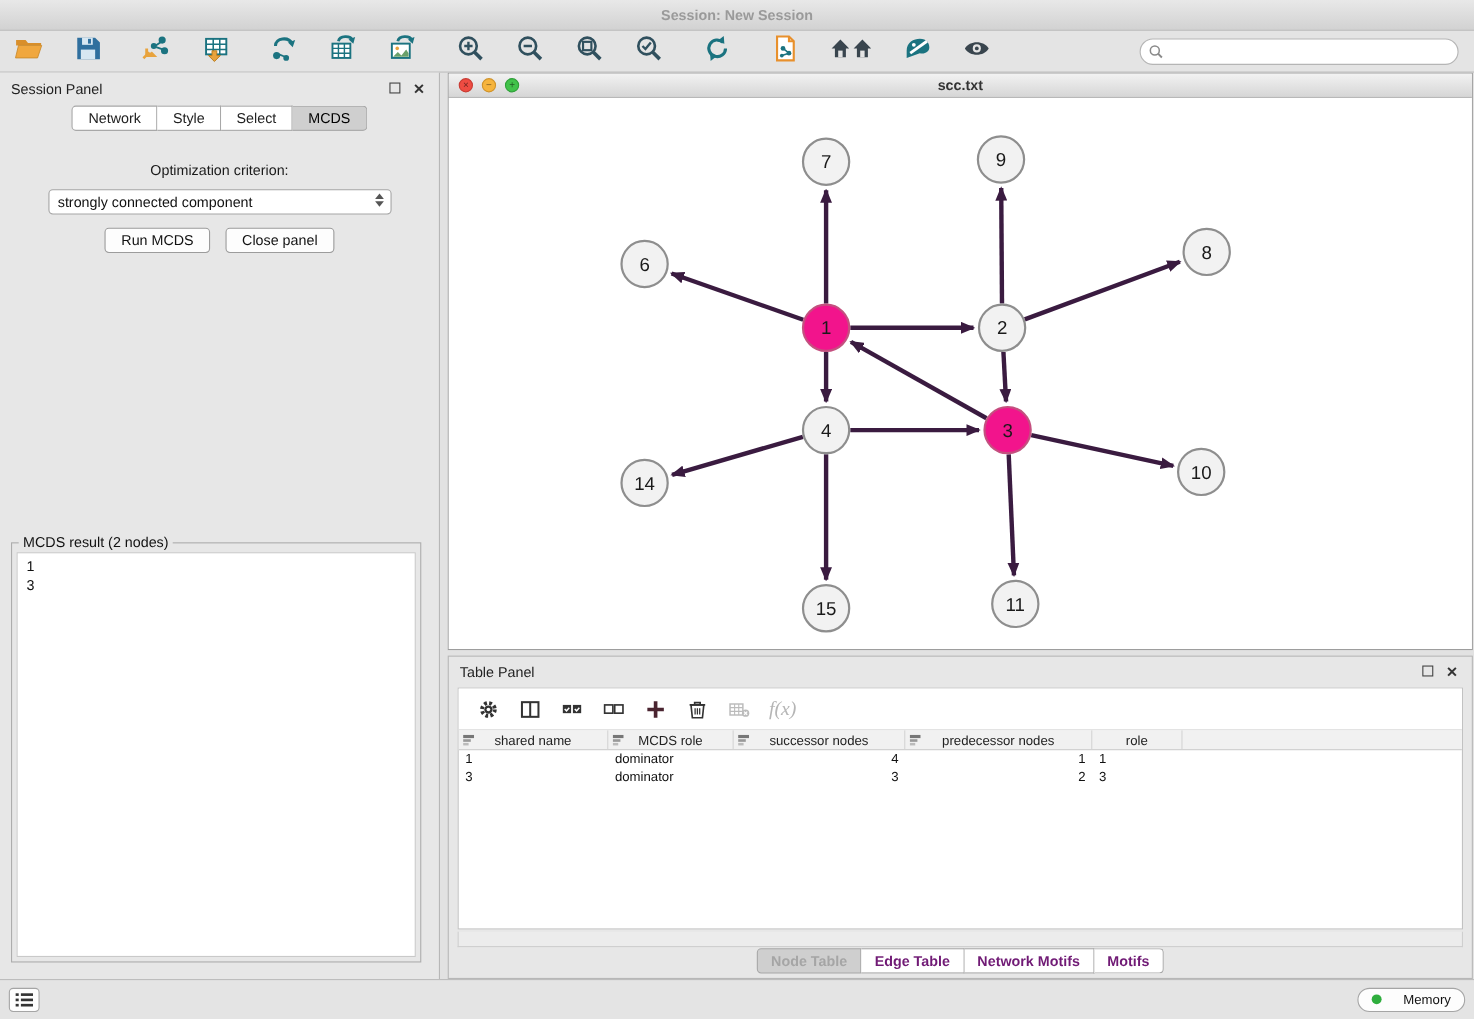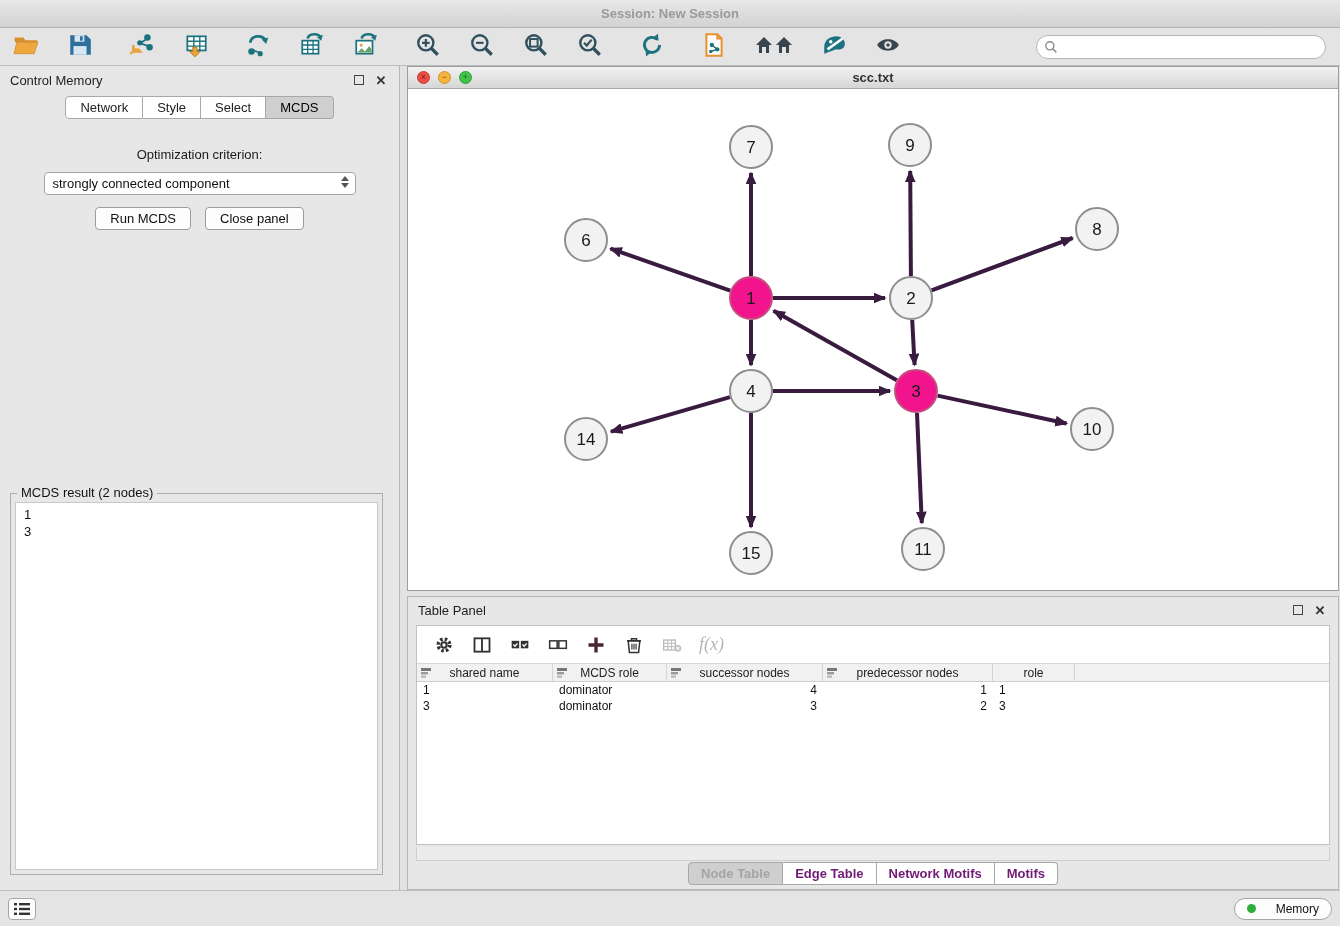--- a/index.html
+++ b/index.html
@@ -269,21 +269,21 @@
       <svg class="mag" viewBox="0 0 24 24">
           <circle cx="10" cy="10" r="7" fill="none" stroke="#8a8a8a" stroke-width="2.4"></circle>
           <path d="M15 15 L21 21" stroke="#8a8a8a" stroke-width="3"></path>
         </svg>
       <input type="text" value="" placeholder="" style="">
     </div>
   </div>
 
   <div class="control-panel">
     <div class="panel-head">
-      <span class="ph-title">Control Memory</span>
+      <span class="ph-title">Session Panel</span>
       <span class="ph-btn">
           <span class="ph-float"></span>
         </span>
       <span class="ph-btn">
           <span>✕</span>
         </span>
     </div>
     <div class="cp-tabs">
       <span class="cp-tab">Network</span>
       <span class="cp-tab">Style</span>

